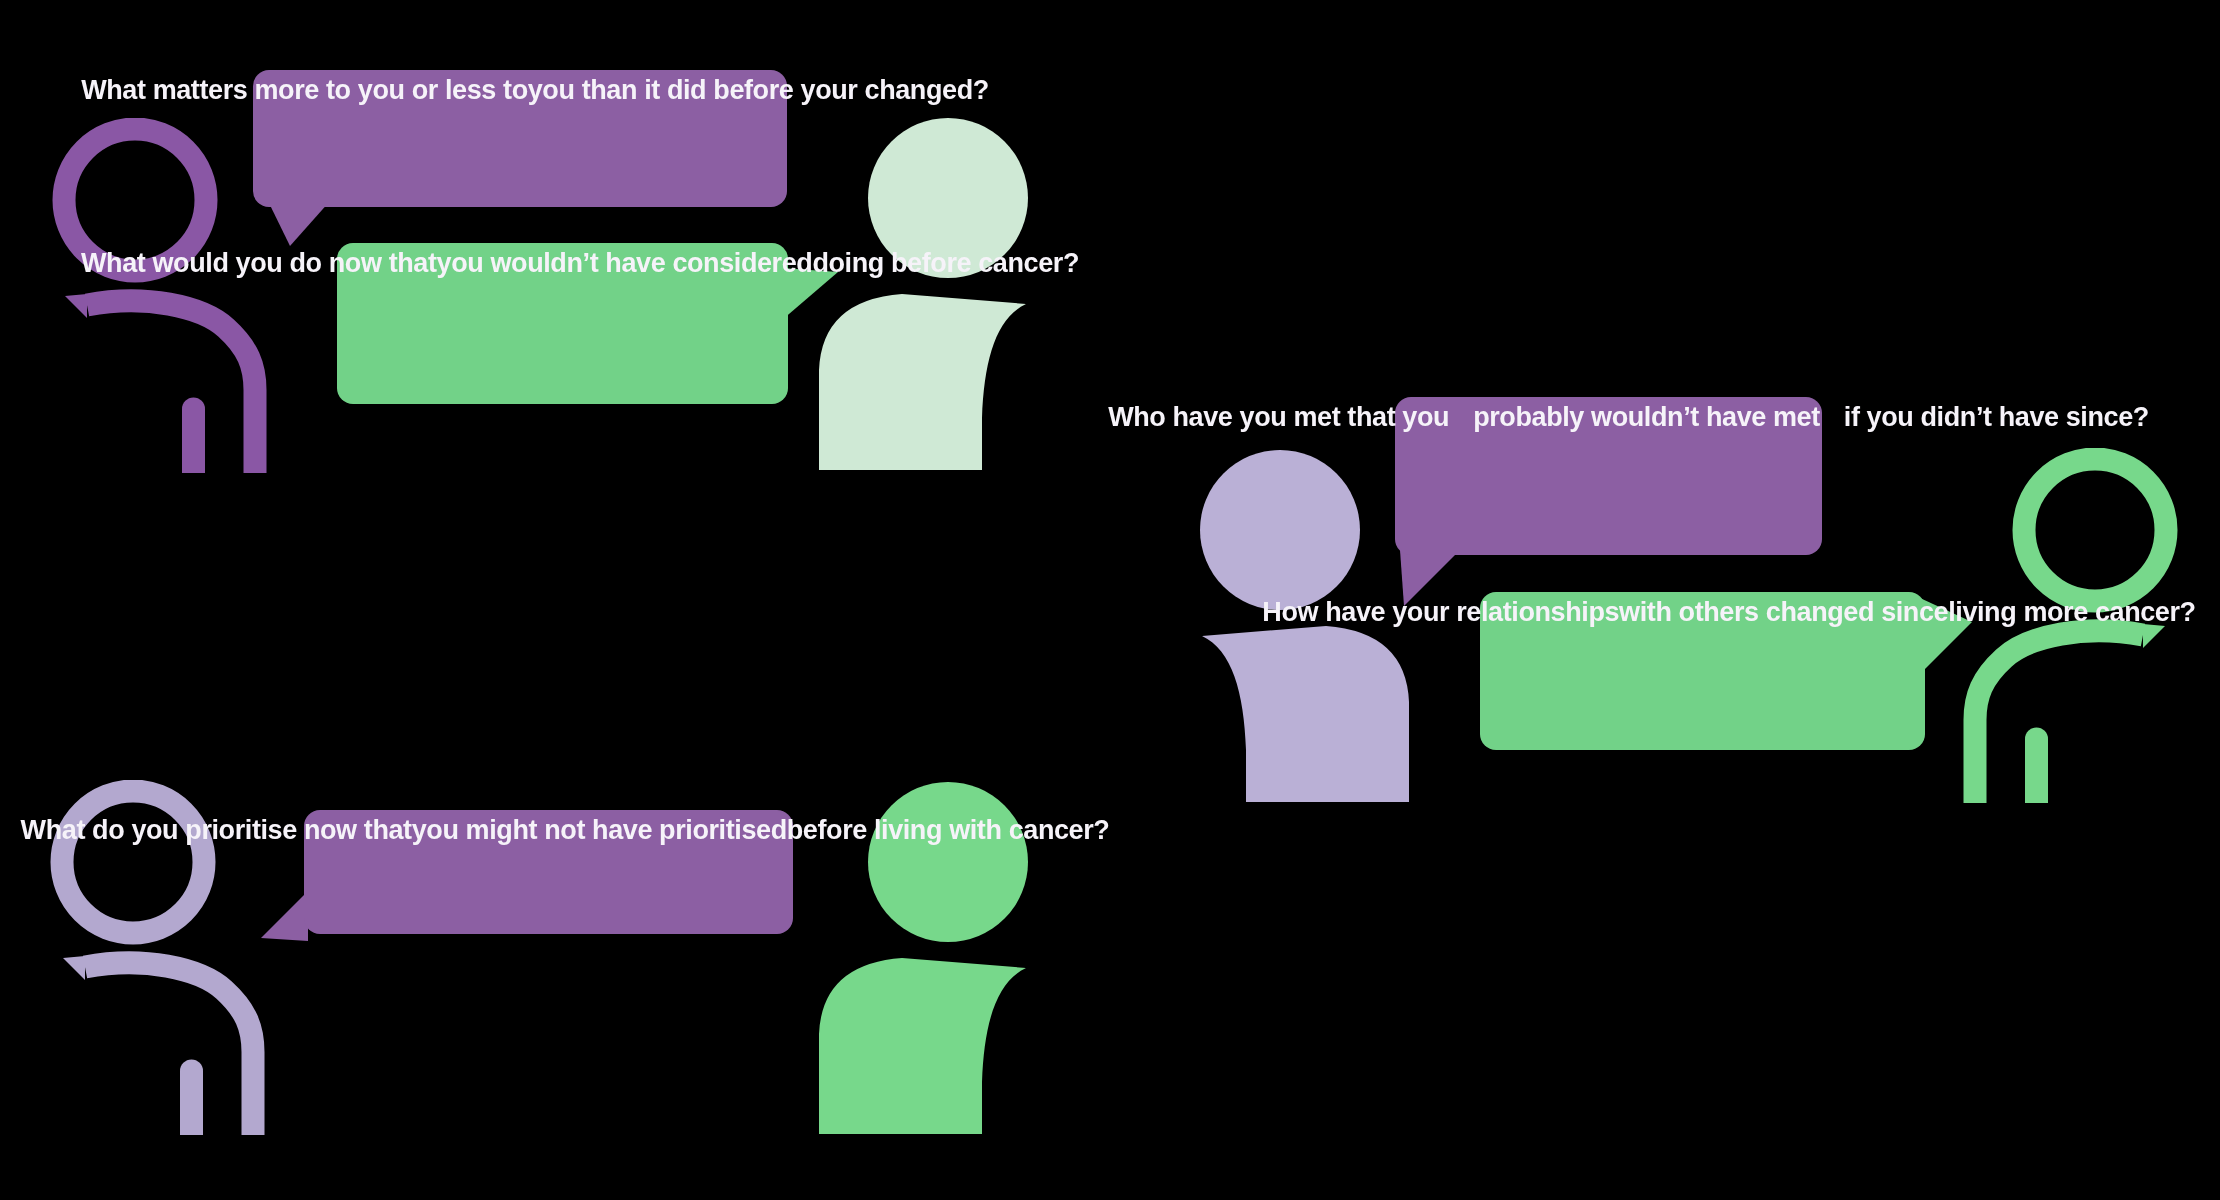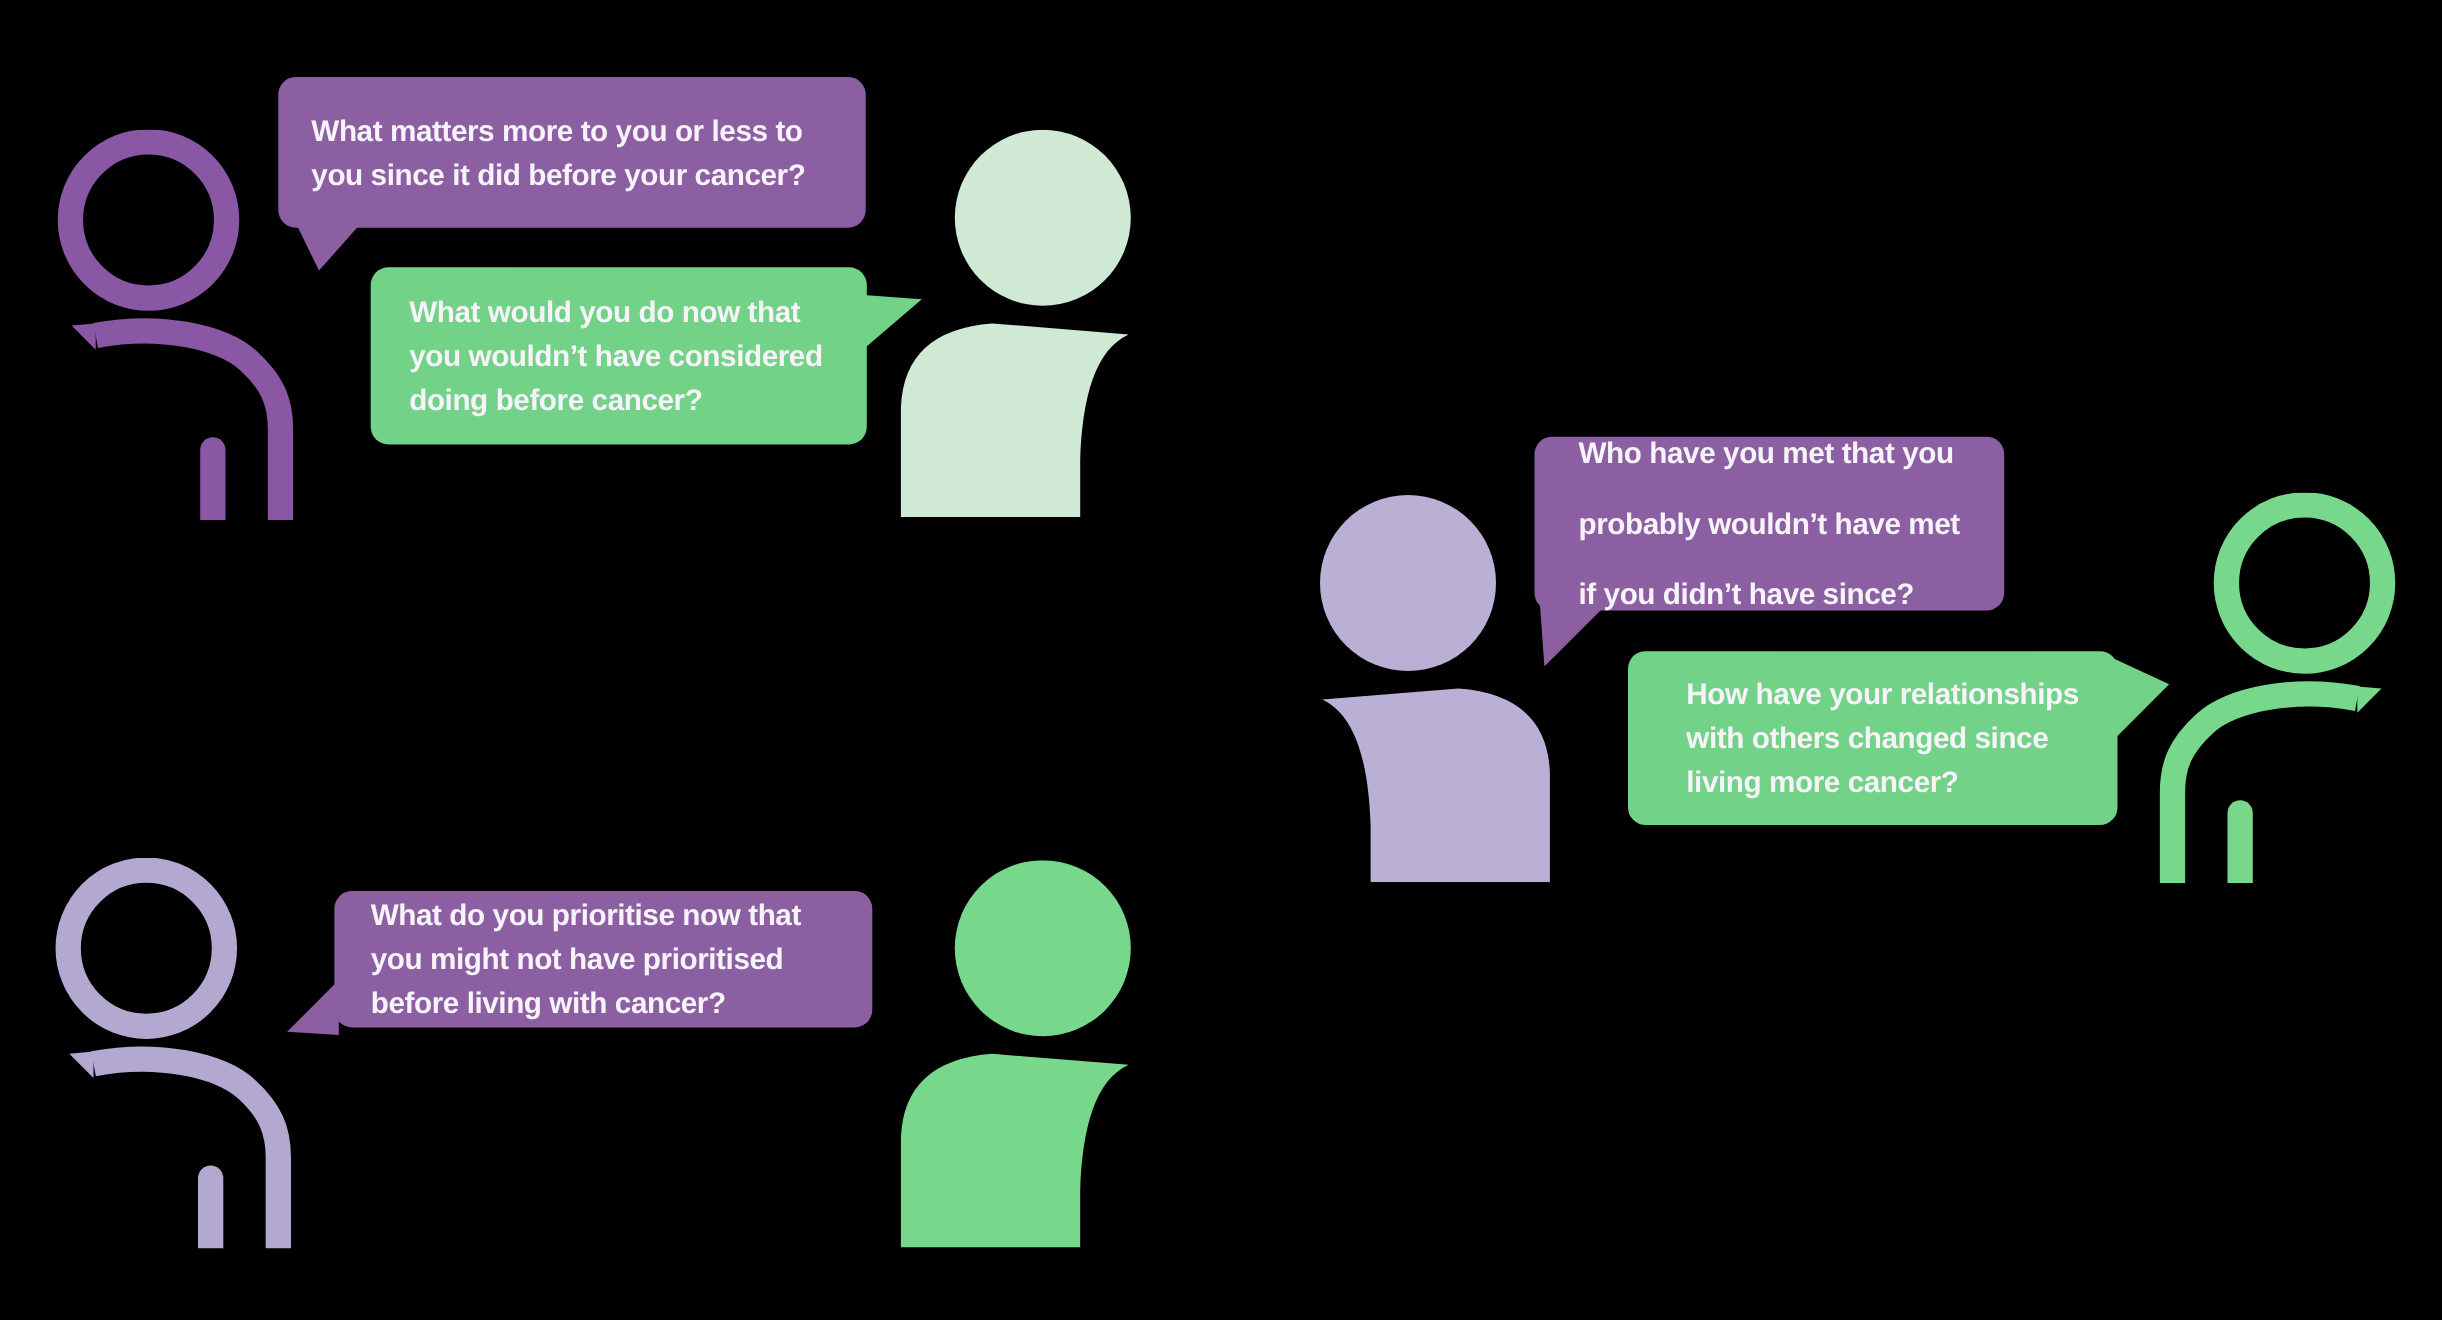--- a/index.html
+++ b/index.html
@@ -12,21 +12,21 @@
     width: 2220px;
     height: 1200px;
     background: var(--background, #000);
     overflow: hidden;
     font-family: "Liberation Sans", sans-serif;
   }
   .bubble {
     position: absolute;
     border-radius: 16px;
     display: flex;
-    flex-direction: column;
+    flex-direction: row;
     justify-content: center;
     box-sizing: border-box;
     z-index: 2;
   }
   .bubble .line {
     display: block;
     white-space: nowrap;
     font-weight: bold;
     font-size: 27px;
     line-height: 40px;
@@ -67,21 +67,21 @@
     <path class="strokepart" d="M37,187 C95,176 152,188 176,210 C198,230 205,248 205,272 L205,355"></path>
     <polygon class="fillpart" points="37,176 37,200 15,178"></polygon>
     <path class="fillpart" d="M132,355 L132,291 A11.5,11.5 0 0 1 155,291 L155,355 Z"></path>
   </svg>
 
   <svg class="tail purple" style="left:262px; top:200px;" width="70" height="48" viewBox="0 0 70 48">
     <polygon points="6,1 68,1 28,46"></polygon>
   </svg>
   <div class="bubble purple" style="left:253px; top:70px; width:534px; height:137px; padding-left:30px;">
     <span class="line">What matters more to you or less to</span>
-    <span class="line">you since it did before your cancer?</span>
+    <span class="line">you than it did before your changed?</span>
   </div>
 
   <svg class="tail green" style="left:780px; top:262px;" width="60" height="62" viewBox="0 0 60 62">
     <polygon points="2,6 58,10 2,58"></polygon>
   </svg>
   <div class="bubble green" style="left:337px; top:243px; width:451px; height:161px; padding-left:35px;justify-content:center;">
     <span class="line">What would you do now that</span>
     <span class="line">you wouldn’t have considered</span>
     <span class="line">doing before cancer?</span>
   </div>

